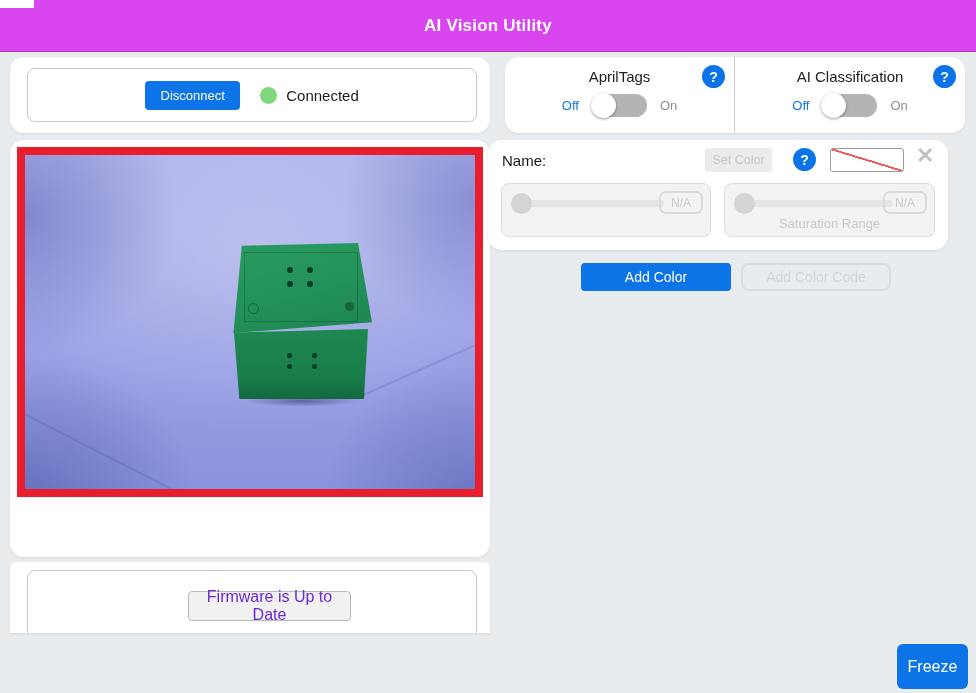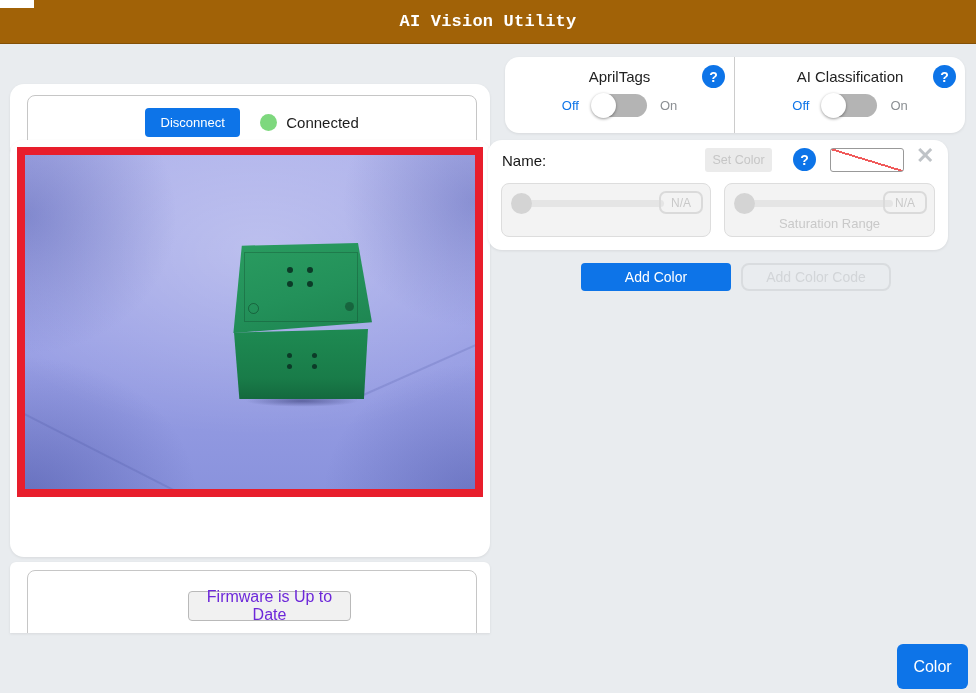--- a/index.html
+++ b/index.html
@@ -3,32 +3,32 @@
 <meta charset="utf-8">
 <style>
   html,body{margin:0;padding:0;}
   body{
     width:976px;height:693px;position:relative;overflow:hidden;
     background:#e9ecef;font-family:"Liberation Sans", sans-serif;
     -webkit-font-smoothing:antialiased;
   }
   
   .header{
-    position:absolute;left:0;top:0;width:976px;height:44px;
-    background:#a16207;display:flex;align-items:center;justify-content:center;
-    border-bottom:1px solid rgba(0,0,0,.18);box-sizing:border-box;font-family:Liberation Mono, monospace;
+    position:absolute;left:0;top:0;width:976px;height:52px;
+    background:#d946ef;display:flex;align-items:center;justify-content:center;
+    border-bottom:1px solid rgba(0,0,0,.18);box-sizing:border-box;
   }
   .header span{color:#fff;font-size:17px;font-weight:700;letter-spacing:.2px;}
   .corner-notch{position:absolute;left:0;top:0;width:34px;height:8px;background:#fff;}
   
   .card{position:absolute;background:#fff;border-radius:14px;box-shadow:0 1px 3px rgba(0,0,0,.08);}
   .btn{border:none;cursor:pointer;font-family:inherit;display:flex;align-items:center;justify-content:center;box-sizing:border-box;}
   .btn-blue{background:#0d74e8;color:#fff;border-radius:4px;}
   
-  .card-conn{left:10px;top:57px;width:480px;height:76px;margin-top:27px;}
+  .card-conn{left:10px;top:57px;width:480px;height:76px;}
   .conn-box{
     position:absolute;left:17px;top:11px;width:450px;height:54px;box-sizing:border-box;
     border:1px solid #c6c6c6;border-radius:8px;
     display:flex;align-items:center;justify-content:center;gap:20px;
   }
   .btn-disconnect{width:95px;height:29px;font-size:13px;}
   .status{display:flex;align-items:center;gap:9px;}
   .dot{width:17px;height:17px;border-radius:50%;background:#7ed87e;}
   .status-text{font-size:15px;color:#1c1c1c;}
   
@@ -246,13 +246,13 @@
     <span class="slider-track"></span>
     <span class="slider-knob"></span>
     <span class="na-pill">N/A</span>
     <span class="slider-label">Saturation Range</span>
   </div>
 </div>
 
 <button class="btn btn-blue btn-addcolor">Add Color</button>
 <button class="btn btn-addcode">Add Color Code</button>
 
-<button class="btn btn-blue btn-close">Color</button>
+<button class="btn btn-blue btn-close">Freeze</button>
 
 </body></html>

